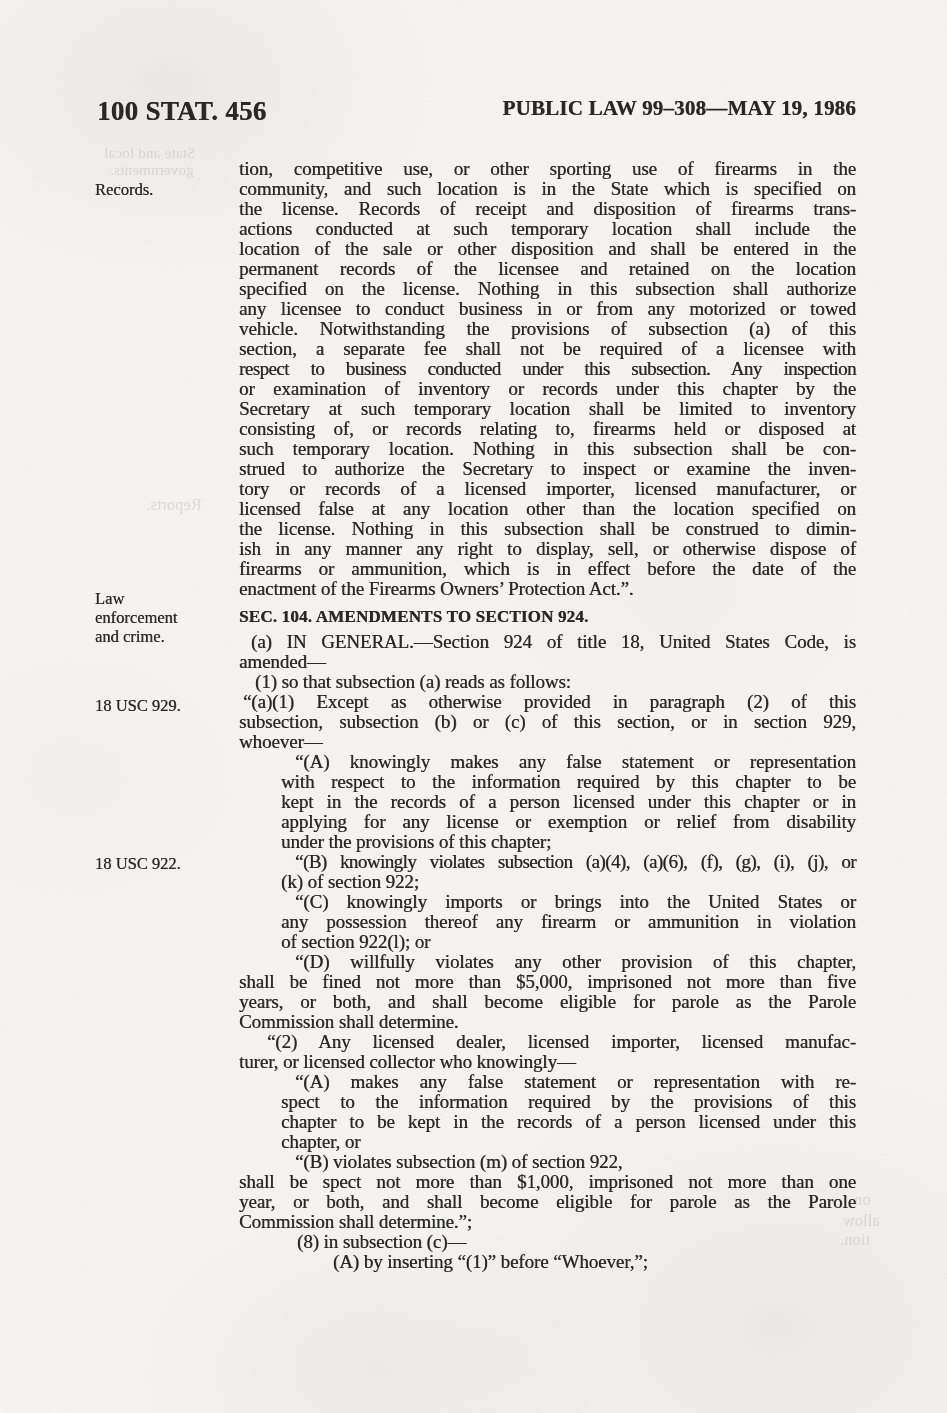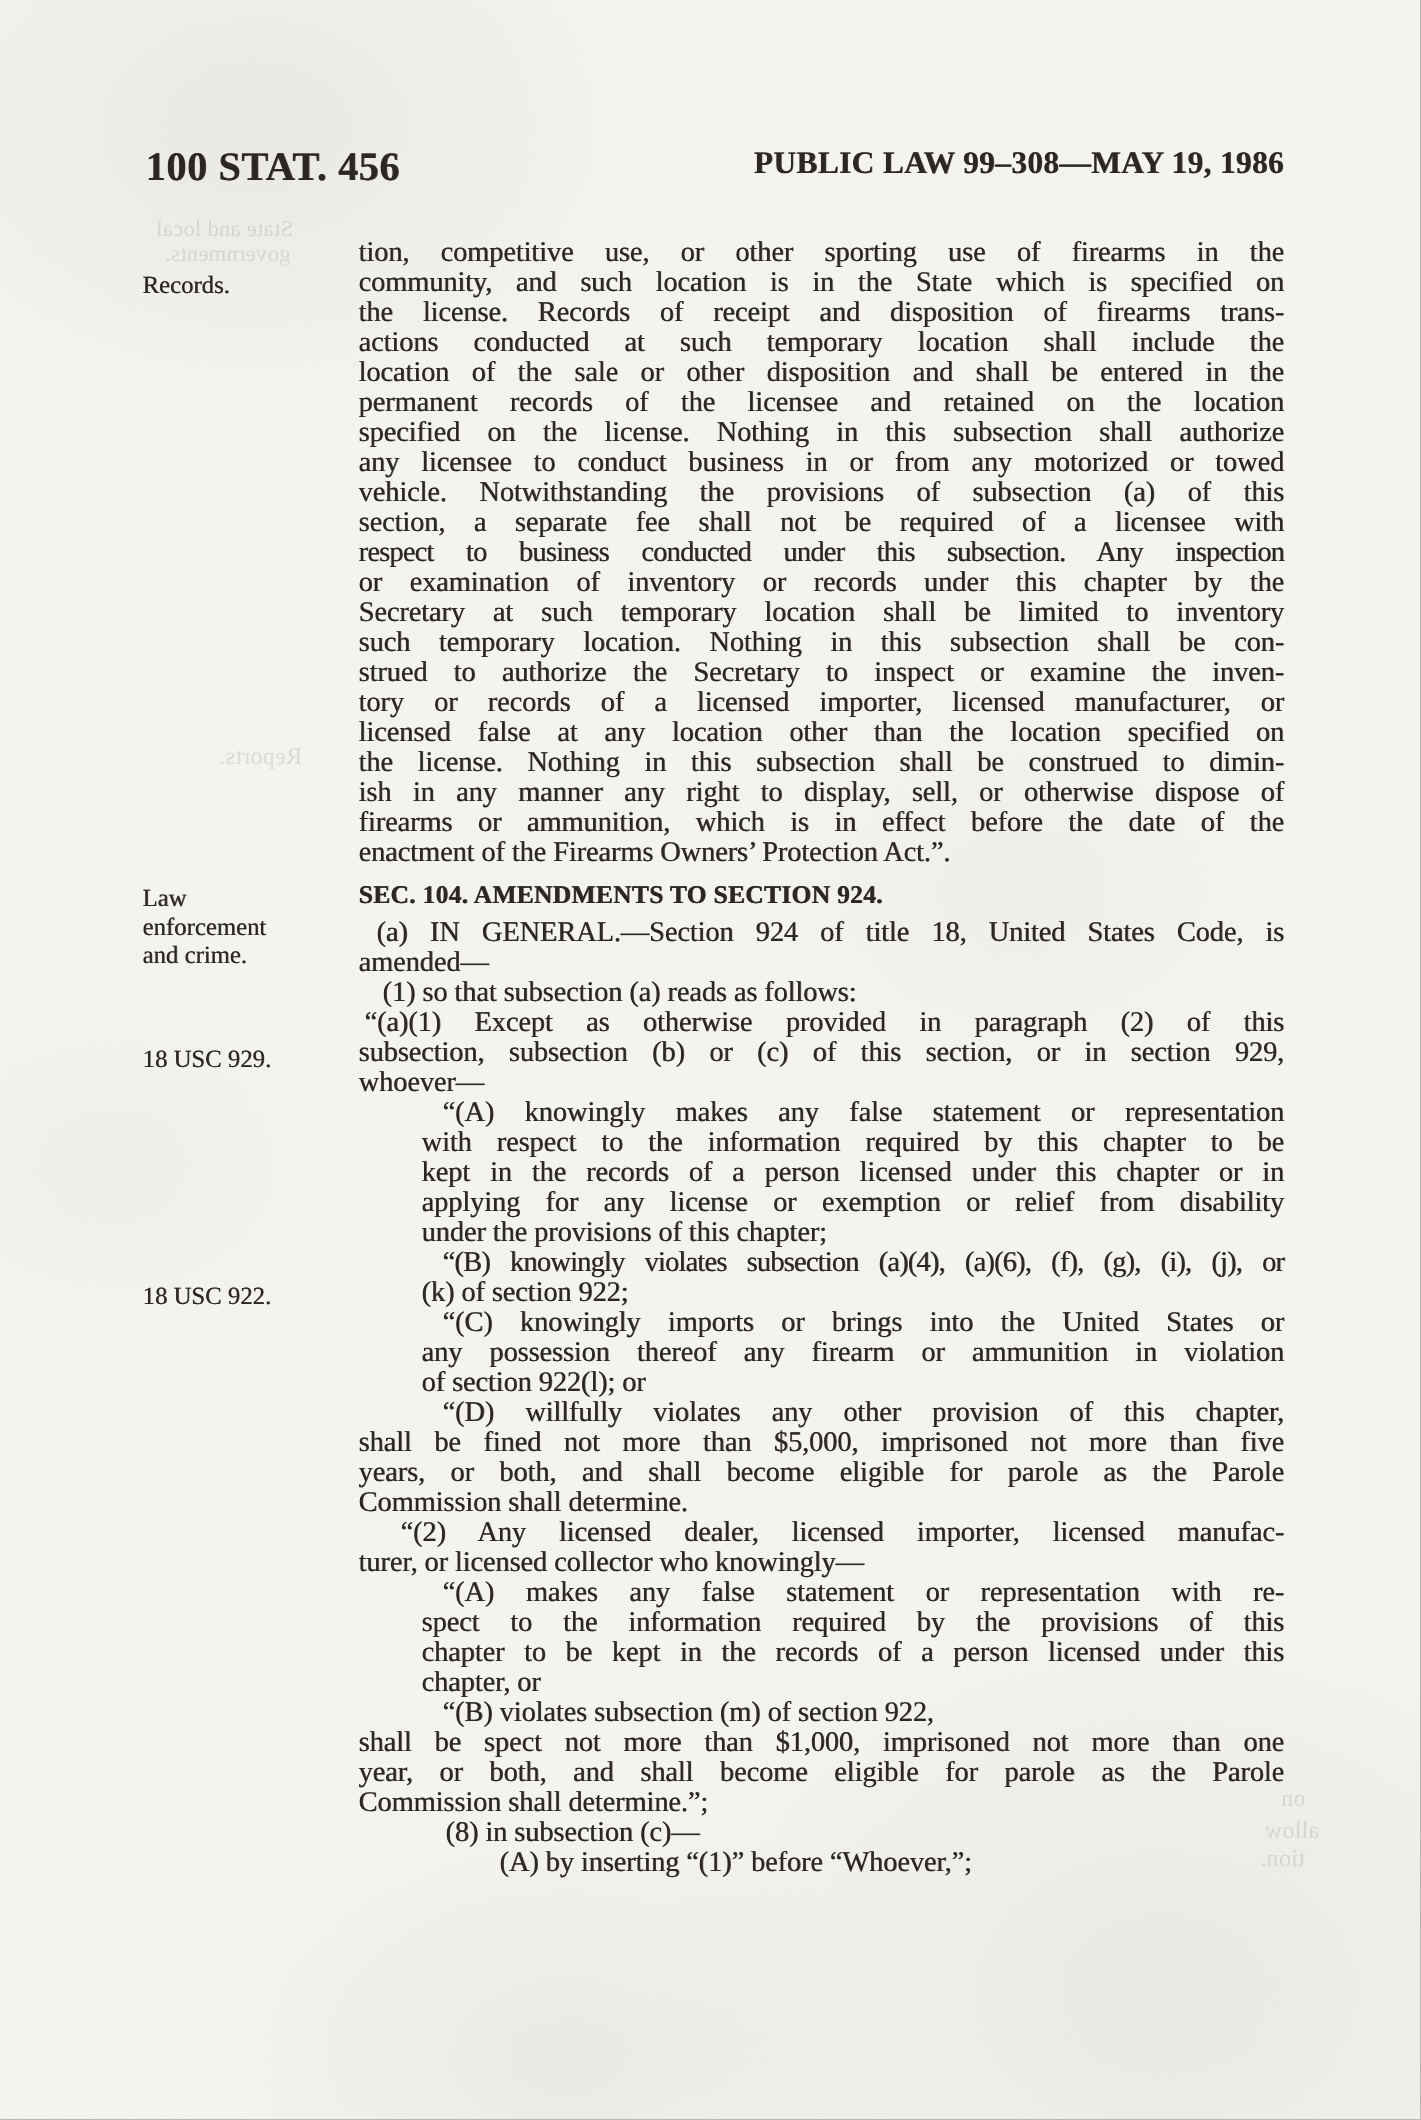--- a/index.html
+++ b/index.html
@@ -98,20 +98,21 @@
       <div class="ln j">actions conducted at such temporary location shall include the</div>
       <div class="ln j">location of the sale or other disposition and shall be entered in the</div>
       <div class="ln j">permanent records of the licensee and retained on the location</div>
       <div class="ln j">specified on the license. Nothing in this subsection shall authorize</div>
       <div class="ln j">any licensee to conduct business in or from any motorized or towed</div>
       <div class="ln j">vehicle. Notwithstanding the provisions of subsection (a) of this</div>
       <div class="ln j">section, a separate fee shall not be required of a licensee with</div>
       <div class="ln j sq">respect to business conducted under this subsection. Any inspection</div>
       <div class="ln j">or examination of inventory or records under this chapter by the</div>
       <div class="ln j">Secretary at such temporary location shall be limited to inventory</div>
+      <div class="ln j">consisting of, or records relating to, firearms held or disposed at</div>
       <div class="ln j">such temporary location. Nothing in this subsection shall be con-</div>
       <div class="ln j">strued to authorize the Secretary to inspect or examine the inven-</div>
       <div class="ln j">tory or records of a licensed importer, licensed manufacturer, or</div>
       <div class="ln j">licensed false at any location other than the location specified on</div>
       <div class="ln j">the license. Nothing in this subsection shall be construed to dimin-</div>
       <div class="ln j">ish in any manner any right to display, sell, or otherwise dispose of</div>
       <div class="ln j">firearms or ammunition, which is in effect before the date of the</div>
       <div class="ln">enactment of the Firearms Owners’ Protection Act.”.</div>
       <div class="ln h">SEC. 104. AMENDMENTS TO SECTION 924.</div>
       <div class="ln j" style="padding-left: 12px;">(a) IN GENERAL.—Section 924 of title 18, United States Code, is</div>

